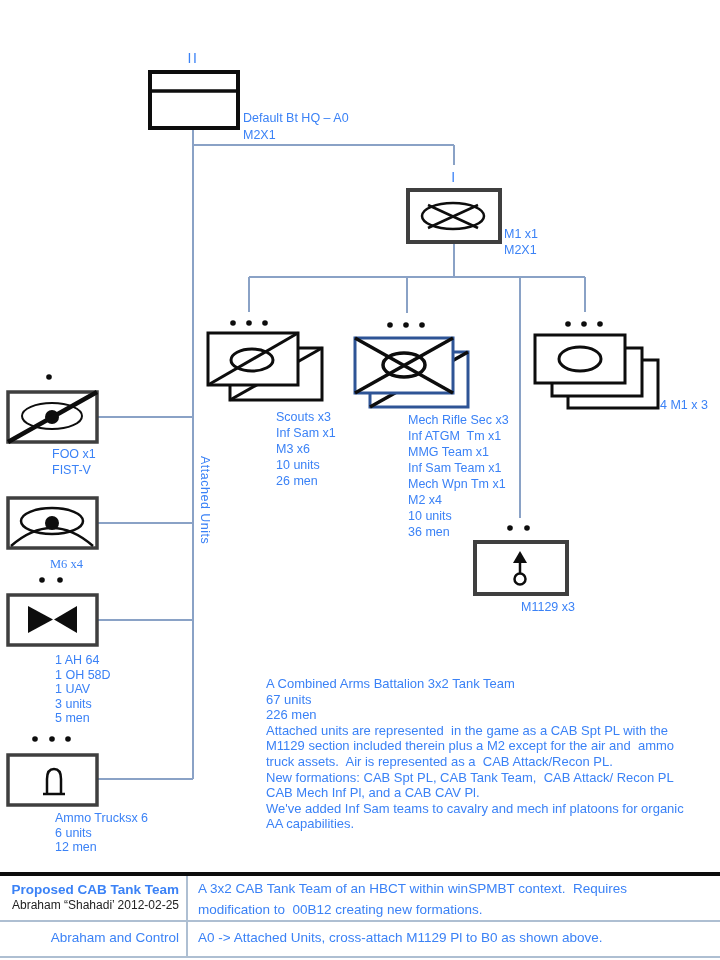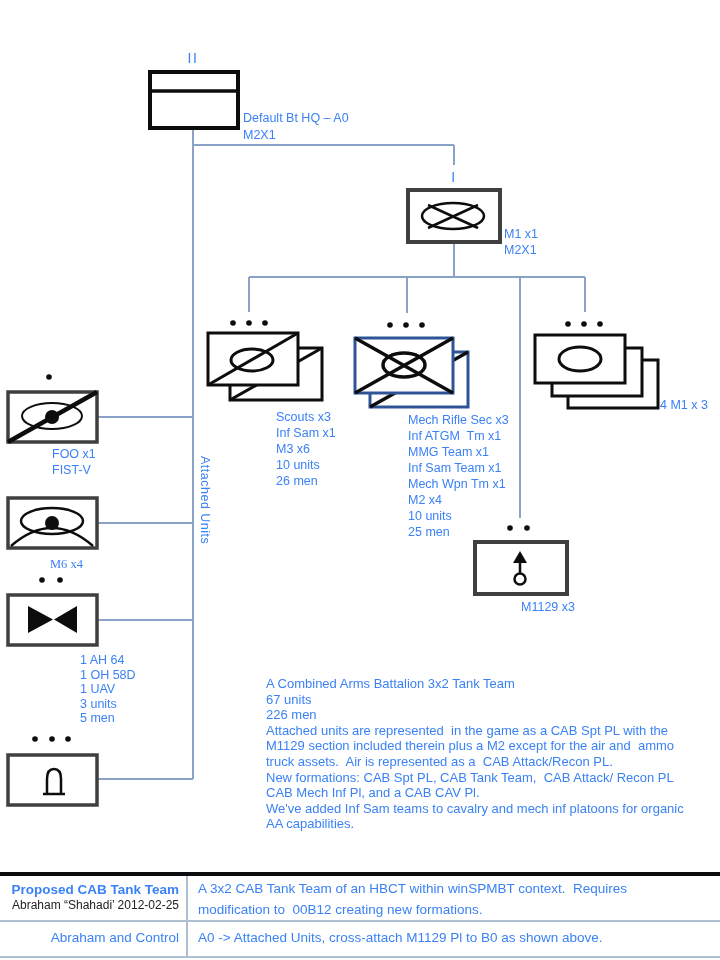--- a/index.html
+++ b/index.html
@@ -9,21 +9,21 @@
   
   .sb{fill:#ffffff;stroke:var(--ink);}          
   .sg{fill:#ffffff;stroke:var(--dark);}         
   .sn{fill:#ffffff;stroke:var(--navy);}         
   .ln{fill:none;stroke:var(--ink);}             
   .cn{fill:none;stroke:var(--connector);stroke-width:2;}
   .dot{fill:var(--ink);stroke:none;}
   
   .lbl{position:absolute;font-size:12.5px;line-height:16.5px;color:#3b82f6;white-space:pre;}
   .lh16{line-height:16px;}
-  .lh14{line-height:14.5px;margin-left:25px;}
+  .lh14{line-height:14.5px;}
   .ech{font-size:14px;letter-spacing:1.5px;text-align:center;}
   .vert{writing-mode:vertical-rl;letter-spacing:0.5px;font-size:12.5px;}
   .desc{font-size:13px;line-height:15.6px;}
   
   .f-top{position:absolute;left:0;top:872px;width:720px;height:4px;background:var(--ink);}
   .f-div{position:absolute;left:186px;top:876px;width:2px;height:82px;background:var(--footer_line);}
   .f-sep{position:absolute;left:0;top:920px;width:720px;height:2px;background:var(--footer_line);}
   .f-bot{position:absolute;left:0;top:956px;width:720px;height:2px;background:var(--footer_line);}
   .ftitle{font-weight:bold;font-size:13.5px;line-height:17px;}
   .fauthor{font-size:12px;line-height:14px;color:#222;}
@@ -151,32 +151,35 @@
 M3 x6
 10 units
 26 men</div>
   <div class="lbl lh16" style="left:408px;top:412px;">Mech Rifle Sec x3
 Inf ATGM  Tm x1
 MMG Team x1
 Inf Sam Team x1
 Mech Wpn Tm x1
 M2 x4
 10 units
-25 men</div>
+36 men</div>
   <div class="lbl" style="left:660px;top:397px;">4 M1 x 3</div>
   <div class="lbl" style="left:521px;top:599px;">M1129 x3</div>
   <div class="lbl vert" style="left:196px;top:456px;">Attached Units</div>
   <div class="lbl" style="left:52px;top:447px;line-height:15.5px;">FOO x1
 FIST-V</div>
   <div class="lbl" style="left:50px;top:556px;font-family:Liberation Serif, serif;">M6 x4</div>
   <div class="lbl lh14" style="left:55px;top:653px;">1 AH 64
 1 OH 58D
 1 UAV
 3 units
 5 men</div>
+  <div class="lbl lh14" style="left:55px;top:811px;">Ammo Trucksx 6
+6 units
+12 men</div>
   <div class="lbl desc" style="left:266px;top:676px;">A Combined Arms Battalion 3x2 Tank Team
 67 units
 226 men
 Attached units are represented  in the game as a CAB Spt PL with the
 M1129 section included therein plus a M2 except for the air and  ammo
 truck assets.  Air is represented as a  CAB Attack/Recon PL.
 New formations: CAB Spt PL, CAB Tank Team,  CAB Attack/ Recon PL
 CAB Mech Inf Pl, and a CAB CAV Pl.
 We've added Inf Sam teams to cavalry and mech inf platoons for organic
 AA capabilities.</div>

